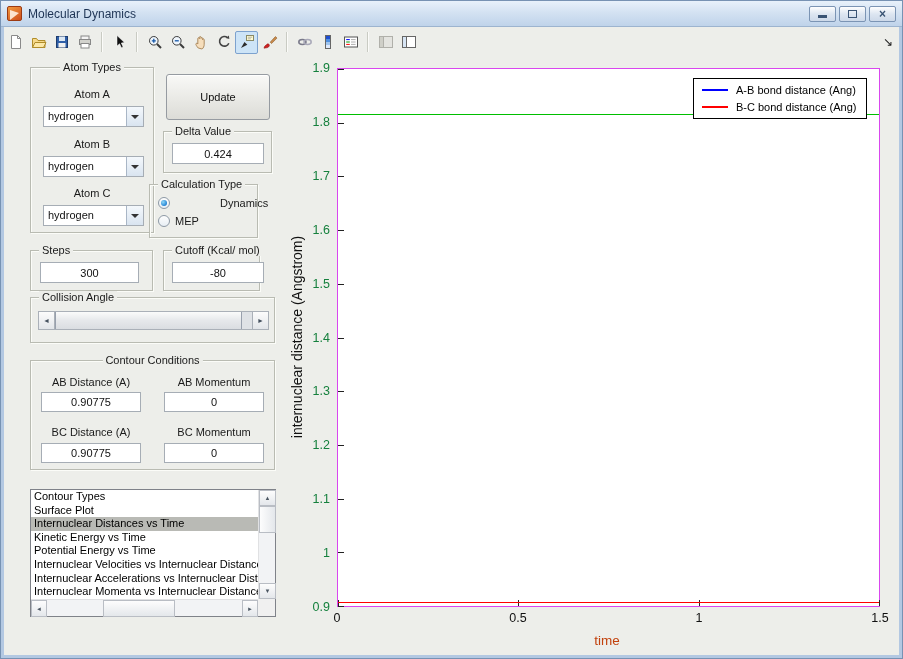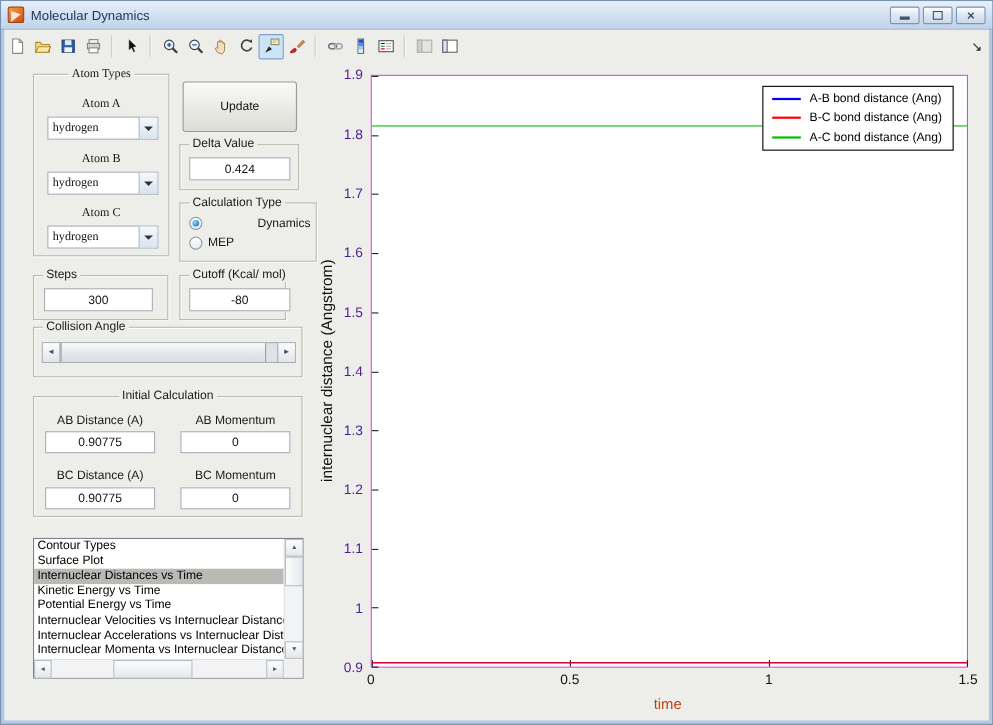--- a/index.html
+++ b/index.html
@@ -35,27 +35,27 @@
   .dock-arrow { margin-left: auto; margin-right: 6px; font-size: 12px; color: #222; }
 
   
   .panelbox { position: absolute; border: 1px solid #b9bbb2;
               box-shadow: 1px 1px 0 #fbfcf8, inset 1px 1px 0 #fbfcf8; }
   .panel-title { position: absolute; top: -7px; left: 8px; background: #edeeea; padding: 0 3px;
                  font-size: 11px; color: #1a1a1a; white-space: nowrap; }
   .panel-title.center { left: 50%; transform: translateX(-50%); }
   .ctl-label { position: absolute; left: 0; right: 0; text-align: center; font-size: 11px; color: #1a1a1a; }
 
-  #atom-types-panel { left: 30px; top: 67px; width: 124px; height: 166px; font-family: Liberation Serif, serif; }
+  #atom-types-panel { left: 30px; top: 67px; width: 124px; height: 166px; }
   #update-button { position: absolute; left: 166px; top: 74px; width: 104px; height: 46px;
                    border: 1px solid #969ba1; border-radius: 3px; font-size: 11px; color: #111;
                    background: linear-gradient(#f9f9f7, #e9e9e5 55%, #dcdcd7);
                    box-shadow: inset 0 1px 0 #fff; font-family: inherit; }
   #delta-panel { left: 163px; top: 131px; width: 109px; height: 42px; }
-  #calc-panel  { left: 163px; top: 184px; width: 125px; height: 54px; }
+  #calc-panel  { left: 149px; top: 184px; width: 109px; height: 54px; }
   #steps-panel { left: 30px;  top: 250px; width: 123px; height: 41px; }
   #cutoff-panel{ left: 163px; top: 250px; width: 97px; height: 41px; }
   #collision-panel { left: 30px; top: 297px; width: 245px; height: 46px; }
   #initial-panel   { left: 30px; top: 360px; width: 245px; height: 110px; }
 
   .edit { position: absolute; background: #fff; border: 1px solid #a6adb5; font-size: 11px;
           text-align: center; font-family: inherit; color: #111; height: 21px; padding: 0; }
 
   
   .combo { position: absolute; left: 12px; width: 101px; height: 21px; background: #fff;
@@ -110,21 +110,21 @@
             background: linear-gradient(#fdfdfd,#e4e7eb); border: 1px solid #b9bdc4; }
   .sb-corner { position: absolute; right: 0; bottom: 0; width: 17px; height: 17px; background: #f0f0f0; }
 
   
   #plot-canvas { position: absolute; left: 337px; top: 68px; width: 543px; height: 539px;
                  background: #fff; border: 1px solid #d946ef; }
   .ytick-mark { position: absolute; left: 0; width: 6px; height: 1px; background: #222; }
   .xtick-mark { position: absolute; bottom: 0; width: 1px; height: 6px; background: #222; }
   .series-line { position: absolute; left: 0; right: 0; height: 1px; }
   #y-tick-labels { position: absolute; left: 280px; top: 68px; width: 50px; height: 539px; }
-  .ytick-label { position: absolute; right: 0; width: 100%; text-align: right; font-size: 12.5px; color: #4c1d95; }
+  .ytick-label { position: absolute; right: 0; width: 100%; text-align: right; font-size: 12.5px; color: #15803d; }
   #x-tick-labels { position: absolute; left: 337px; top: 611px; width: 543px; height: 16px; }
   .xtick-label { position: absolute; transform: translateX(-50%); font-size: 12.5px; color: #111; }
   #xlabel { position: absolute; left: 607px; top: 633px; transform: translateX(-50%);
             font-size: 13.5px; color: #c2410c; }
   #ylabel { position: absolute; left: 297px; top: 337px; transform: translate(-50%,-50%) rotate(-90deg);
             font-size: 14px; color: #111; white-space: nowrap; }
   .legend { position: absolute; top: 9px; right: 12px; width: 174px; background: #fff;
             border: 1px solid #000; padding: 2px 0; z-index: 5; }
   .legend-row { display: flex; align-items: center; height: 17.5px; }
   .legend-line { width: 26px; height: 2px; margin-left: 8px; flex: none; }
@@ -323,21 +323,21 @@
   <div class="panelbox" id="collision-panel">
     <span class="panel-title">Collision Angle</span>
     <div class="slider">
       <div class="sl-btn left">◄</div>
       <div class="sl-thumb"></div>
       <div class="sl-btn right">►</div>
     </div>
   </div>
 
   <div class="panelbox" id="initial-panel">
-    <span class="panel-title center">Initial Calculation</span>
+    <span class="panel-title center">Contour Conditions</span>
     <div class="ctl-label" style="left:10px;right:auto;width:100px;top:15px">AB Distance (A)</div>
     <div class="ctl-label" style="left:133px;right:auto;width:100px;top:15px">AB Momentum</div>
     <input class="edit" style="left: 10px; top: 31px; width: 100px; height: 20px;" value="0.90775">
     <input class="edit" style="left: 133px; top: 31px; width: 100px; height: 20px;" value="0">
     <div class="ctl-label" style="left:10px;right:auto;width:100px;top:65px">BC Distance (A)</div>
     <div class="ctl-label" style="left:133px;right:auto;width:100px;top:65px">BC Momentum</div>
     <input class="edit" style="left: 10px; top: 82px; width: 100px; height: 20px;" value="0.90775">
     <input class="edit" style="left: 133px; top: 82px; width: 100px; height: 20px;" value="0">
   </div>
 
@@ -382,24 +382,20 @@
   <div id="plot-canvas">
     <div class="legend">
         <div id="legend-rows">
           <div class="legend-row">
             <span class="legend-line" style="background: rgb(0, 0, 255);"></span>
             <span class="legend-label">A-B bond distance (Ang)</span>
           </div>
           <div class="legend-row">
             <span class="legend-line" style="background: rgb(255, 0, 0);"></span>
             <span class="legend-label">B-C bond distance (Ang)</span>
-          </div>
-          <div class="legend-row">
-            <span class="legend-line" style="background: rgb(0, 191, 0);"></span>
-            <span class="legend-label">A-C bond distance (Ang)</span>
           </div>
         </div>
       </div>
   <div class="ytick-mark" style="top: 100%;"></div>
       <div class="ytick-mark" style="top: 90%;"></div>
       <div class="ytick-mark" style="top: 80%;"></div>
       <div class="ytick-mark" style="top: 70%;"></div>
       <div class="ytick-mark" style="top: 60%;"></div>
       <div class="ytick-mark" style="top: 50%;"></div>
       <div class="ytick-mark" style="top: 40%;"></div>

